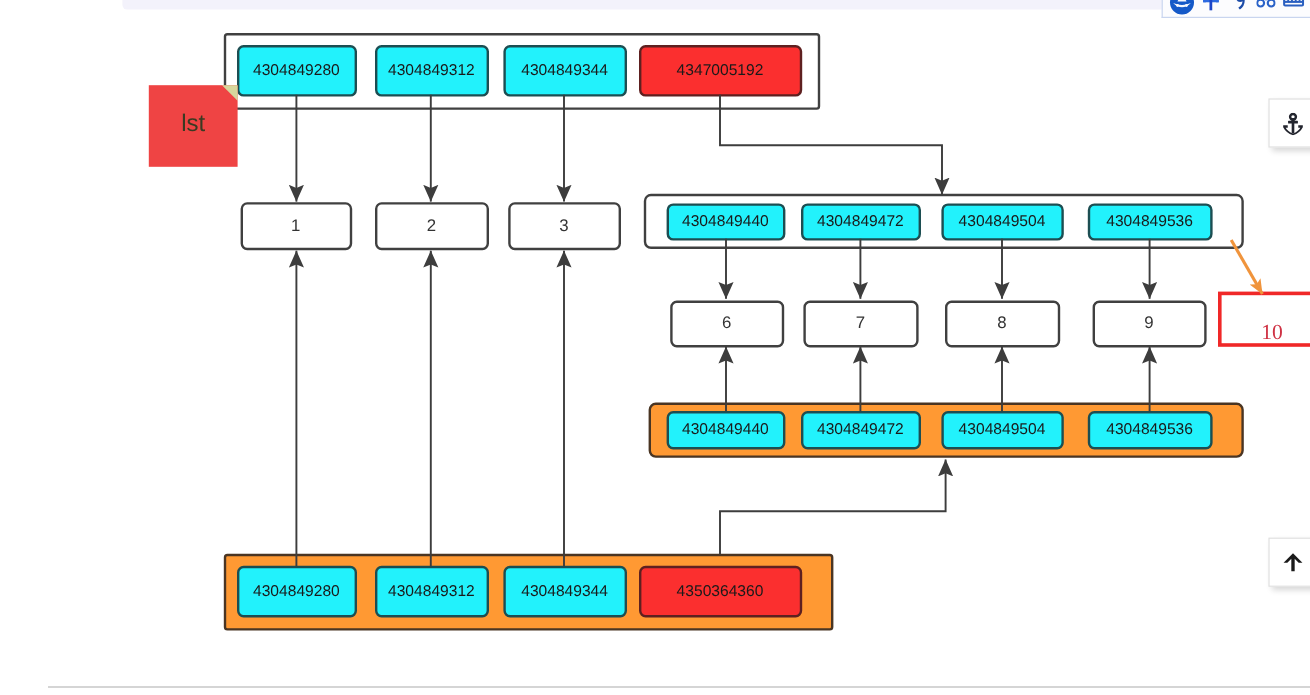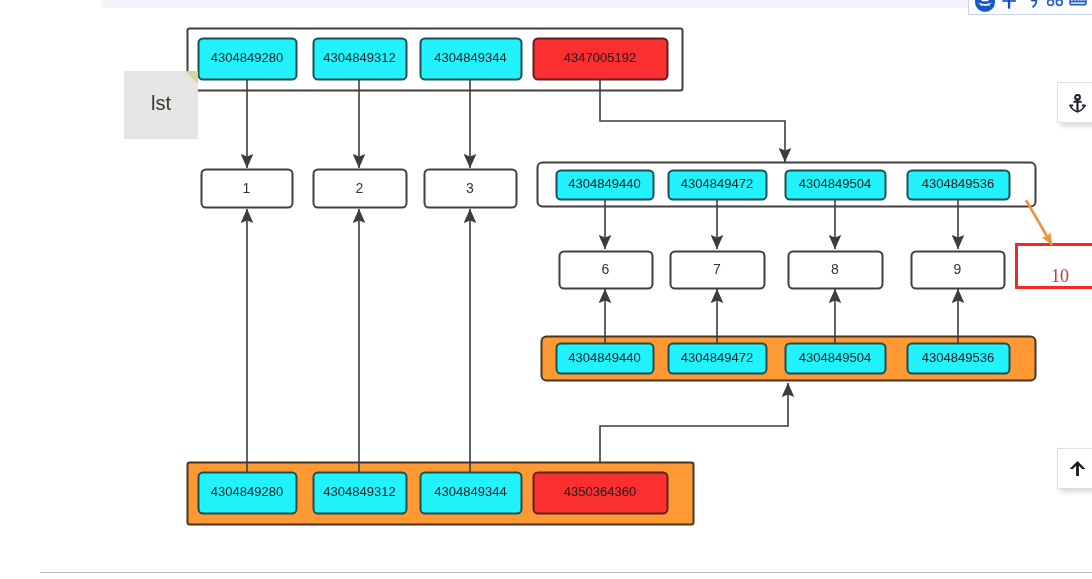--- a/index.html
+++ b/index.html
@@ -25,21 +25,21 @@
   #ime svg{position:absolute;display:block;}
 
   
   .fbtn{position:absolute;width:41px;height:41px;background:#ffffff;box-sizing:border-box;
         border:1px solid #e0e0e0;box-shadow:3px 3px 5px rgba(0,0,0,0.16);
         display:flex;align-items:center;justify-content:center;}
   #anchor-btn{left:1017px;top:82px;}
   #uparrow-btn{left:1017px;top:448px;}
 
   
-  .note{position:absolute;background:#e5e5e5;}
+  .note{position:absolute;background:#ef4444;}
   #note-lst{left:84px;top:71px;width:74px;height:68px;}
   #note-lst2{left:84px;top:504px;width:74px;height:66px;}
   .note .fold{position:absolute;right:0;top:0;width:0;height:0;
       border-top:13px solid #d7d79c;border-left:13px solid transparent;}
   .note .label{position:absolute;left:0;width:100%;text-align:center;}
   #note-lst .label{top:21px;}
   #note-lst2 .label{top:21px;}
 
   #bottomline{position:absolute;left:0;top:572px;width:1092px;height:1px;background:#b9b9b9;}
 </style>

